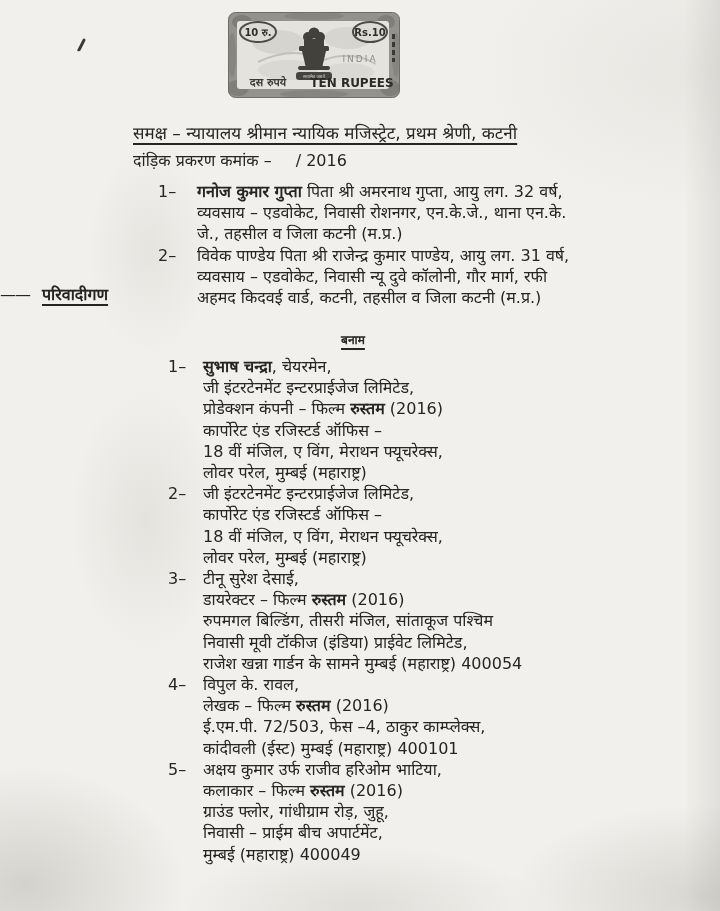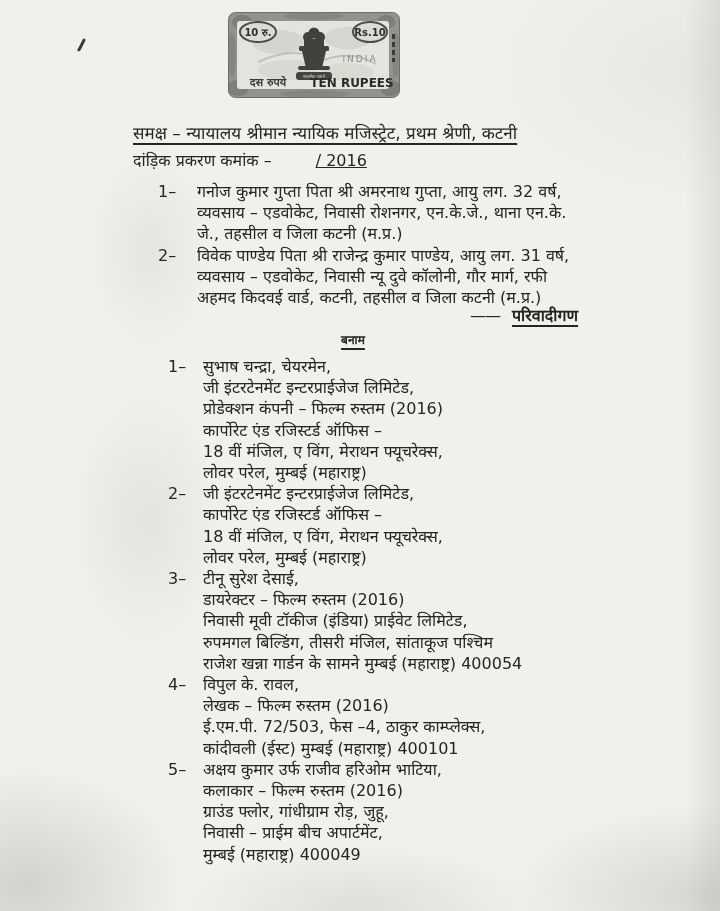--- a/index.html
+++ b/index.html
@@ -12,55 +12,55 @@
     background:
       radial-gradient(ellipse 230px 170px at 25px 885px, rgba(148,146,140,0.32), transparent 70%),
       radial-gradient(ellipse 280px 130px at 705px 895px, rgba(148,146,140,0.28), transparent 70%),
       radial-gradient(ellipse 110px 190px at 146px 520px, rgba(158,156,150,0.16), transparent 70%),
       radial-gradient(ellipse 90px 150px at 150px 250px, rgba(158,156,150,0.14), transparent 70%),
       radial-gradient(ellipse 320px 200px at 700px 70px, rgba(160,158,152,0.12), transparent 70%),
       radial-gradient(ellipse 260px 90px at 360px 908px, rgba(150,148,142,0.20), transparent 70%),
       linear-gradient(to right, rgba(0,0,0,0) 95%, rgba(120,118,112,0.14)),
       #f1f0ec;
   }
-  .b { font-weight: normal; }
+  .b { font-weight: bold; }
 
   
   #pen-mark {
     position: absolute; left: 80px; top: 38px;
     width: 3px; height: 14px; background: #3b3a37;
     transform: rotate(27deg); border-radius: 2px 2px 3px 1px;
   }
 
   
   #stamp { position: absolute; left: 228px; top: 12px; width: 172px; height: 104px; }
 
   
   #doc-header { position: absolute; left: 133px; top: 121px; width: 470px; }
   #court-line {
     font-size: 17px; font-weight: normal; line-height: 25px;
     text-decoration: underline; text-underline-offset: 4px;
     text-decoration-thickness: 1.5px; white-space: nowrap;
   }
   #case-line { font-size: 16px; line-height: 22px; margin-top: 4px; }
-  #case-number { margin-left: 44px; text-decoration: underline; }
+  #case-number { margin-left: 24px; }
 
   
   .party-list { position: absolute; font-size: 16px; line-height: 21.2px; }
   #complainants { left: 158px; top: 181px; }
   #respondents  { left: 168px; top: 356px; }
   .party { display: flex; }
   #complainants .pnum { width: 39px; flex: 0 0 auto; }
   #respondents  .pnum { width: 35px; flex: 0 0 auto; }
   .pline { white-space: nowrap; }
 
   
   #pvg-line {
-    position: absolute; left: 0; top: 305px; width: 578px;
-    font-size: 16px; line-height: 22px; text-align: right;
+    position: absolute; left: 0; top: 284px; width: 578px;
+    font-size: 16px; line-height: 22px; 
   }
   #pvg-dash { letter-spacing: -1px; margin-right: 12px; }
   #pvg-label {
     font-weight: bold; text-decoration: underline;
     text-underline-offset: 4px; text-decoration-thickness: 1.5px;
   }
 
   
   #vs-heading {
     position: absolute; left: 133px; top: 329px; width: 440px;
@@ -190,22 +190,22 @@
         <div class="pline"><span>कार्पोरेट एंड रजिस्टर्ड ऑफिस –</span></div>
         <div class="pline"><span>18 वीं मंजिल, ए विंग, मेराथन फ्यूचरेक्स,</span></div>
         <div class="pline"><span>लोवर परेल, मुम्बई (महाराष्ट्र)</span></div>
       </div>
     </div>
     <div class="party">
       <div class="pnum">3–</div>
       <div class="pbody">
         <div class="pline"><span>टीनू सुरेश देसाई,</span></div>
         <div class="pline"><span>डायरेक्टर – फिल्म </span><span class="b">रुस्तम</span><span> (2016)</span></div>
+        <div class="pline"><span>रुपमगल बिल्डिंग, तीसरी मंजिल, सांताकूज पश्चिम</span></div>
         <div class="pline"><span>निवासी मूवी टॉकीज (इंडिया) प्राईवेट लिमिटेड,</span></div>
-        <div class="pline"><span>रुपमगल बिल्डिंग, तीसरी मंजिल, सांताकूज पश्चिम</span></div>
         <div class="pline"><span>राजेश खन्ना गार्डन के सामने मुम्बई (महाराष्ट्र) 400054</span></div>
       </div>
     </div>
     <div class="party">
       <div class="pnum">4–</div>
       <div class="pbody">
         <div class="pline"><span>विपुल के. रावल,</span></div>
         <div class="pline"><span>लेखक – फिल्म </span><span class="b">रुस्तम</span><span> (2016)</span></div>
         <div class="pline"><span>ई.एम.पी. 72/503, फेस –4, ठाकुर काम्प्लेक्स,</span></div>
         <div class="pline"><span>कांदीवली (ईस्ट) मुम्बई (महाराष्ट्र) 400101</span></div>

